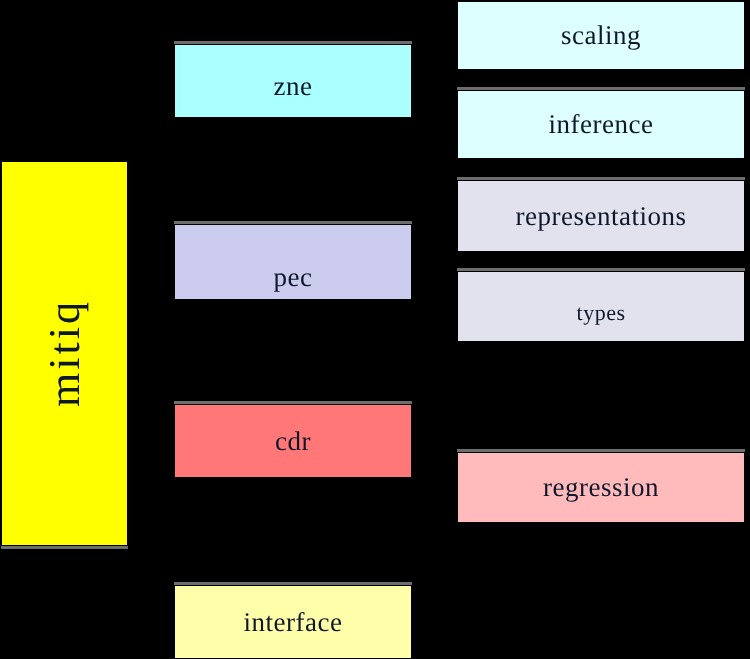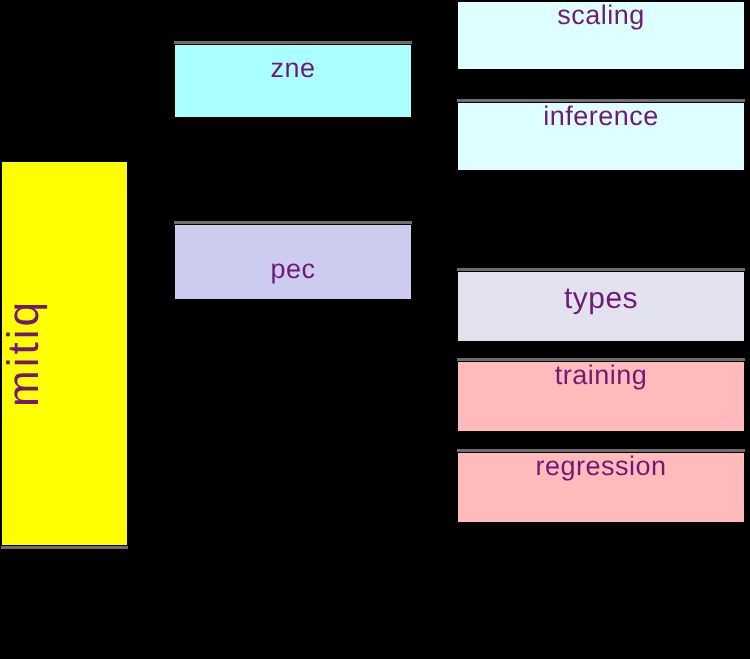--- a/index.html
+++ b/index.html
@@ -17,24 +17,24 @@
     width: 750px;
     height: 659px;
     background: #000000;
     overflow: hidden;
   }
   .node {
     position: absolute;
     box-sizing: border-box;
     border: 1px solid #000000;
     display: flex;
-    align-items: flex-start;
+    align-items: center;
     justify-content: center;
-    color: #701a75;
-    font-family: Liberation Sans, sans-serif;
+    color: #0f172a;
+    font-family: Liberation Serif, serif;
     font-size: 27px;
     letter-spacing: 0.5px;
     white-space: nowrap;
     text-rendering: geometricPrecision;
   }
   
   .node::before {
     content: "";
     position: absolute;
     left: -1px;
@@ -69,30 +69,36 @@
   <div class="node" id="node-mitiq" style="left: 1px; top: 161px; width: 127px; height: 385px; background: rgb(255, 255, 0);">
     <span class="node-label">mitiq</span>
   </div>
 
   <div class="node" id="node-zne" style="left: 174px; top: 44px; width: 238px; height: 74px; background: rgb(170, 255, 255);">
     <span class="node-label" style="font-size: 27px; margin-top: 10px;">zne</span>
   </div>
   <div class="node" id="node-pec" style="left: 174px; top: 224px; width: 238px; height: 76px; background: rgb(204, 204, 238);">
     <span class="node-label" style="font-size: 27px; margin-top: 31px;">pec</span>
   </div>
+  <div class="node" id="node-cdr" style="left: 174px; top: 404px; width: 238px; height: 74px; background: rgb(255, 119, 119);">
+    <span class="node-label" style="font-size: 27px;">cdr</span>
+  </div>
+  <div class="node" id="node-interface" style="left: 174px; top: 585px; width: 238px; height: 74px; background: rgb(255, 255, 170);">
+    <span class="node-label" style="font-size: 27px;">interface</span>
+  </div>
 
   <div class="node no-bevel" id="node-scaling" style="left: 457px; top: 1px; width: 288px; height: 69px; background: rgb(221, 255, 255);">
     <span class="node-label" style="font-size: 27px;">scaling</span>
   </div>
-  <div class="node" id="node-inference" style="left: 457px; top: 90px; width: 288px; height: 69px; background: rgb(221, 255, 255); margin-top: 12px;">
+  <div class="node" id="node-inference" style="left: 457px; top: 90px; width: 288px; height: 69px; background: rgb(221, 255, 255);">
     <span class="node-label" style="font-size: 27px;">inference</span>
   </div>
+  <div class="node" id="node-representations" style="left: 457px; top: 180px; width: 288px; height: 72px; background: rgb(226, 226, 238);">
+    <span class="node-label" style="font-size: 27px;">representations</span>
+  </div>
   <div class="node" id="node-types" style="left: 457px; top: 271px; width: 288px; height: 71px; background: rgb(226, 226, 238);">
-    <span class="node-label" style="font-size: 30px; margin-top: 12px;">types</span>
-  </div>
-  <div class="node" id="node-training" style="left: 457px; top: 361px; width: 288px; height: 71px; background: rgb(255, 187, 187);">
-    <span class="node-label" style="font-size: 27px;">training</span>
+    <span class="node-label" style="font-size: 22px; margin-top: 12px;">types</span>
   </div>
   <div class="node" id="node-regression" style="left: 457px; top: 452px; width: 288px; height: 71px; background: rgb(255, 187, 187);">
     <span class="node-label" style="font-size: 27px;">regression</span>
   </div>
 
 </div>
 
 </body></html>

